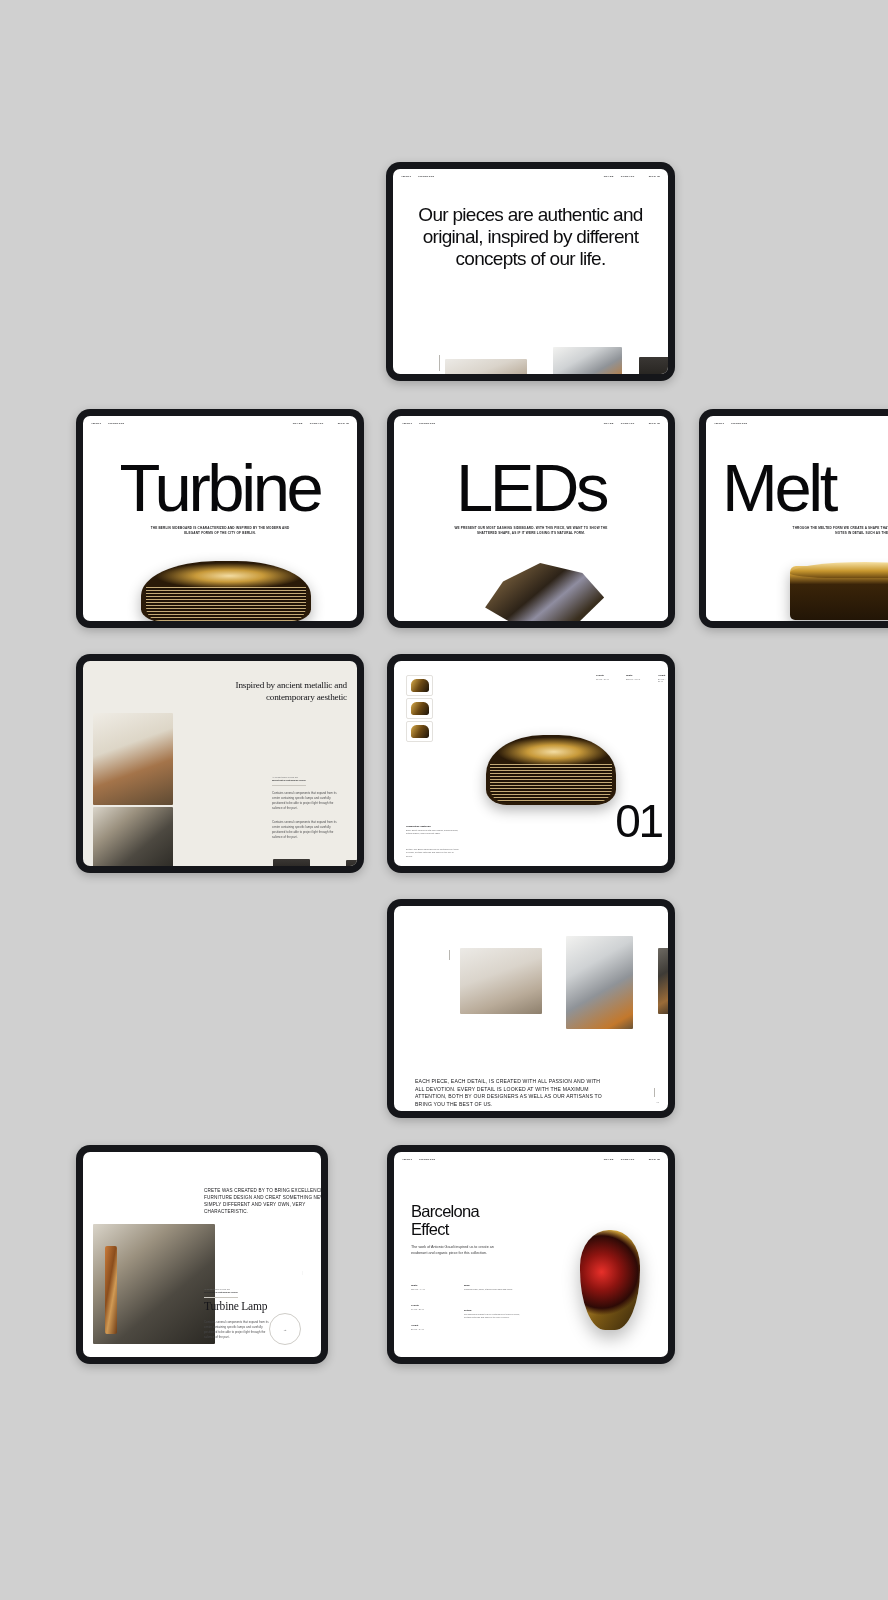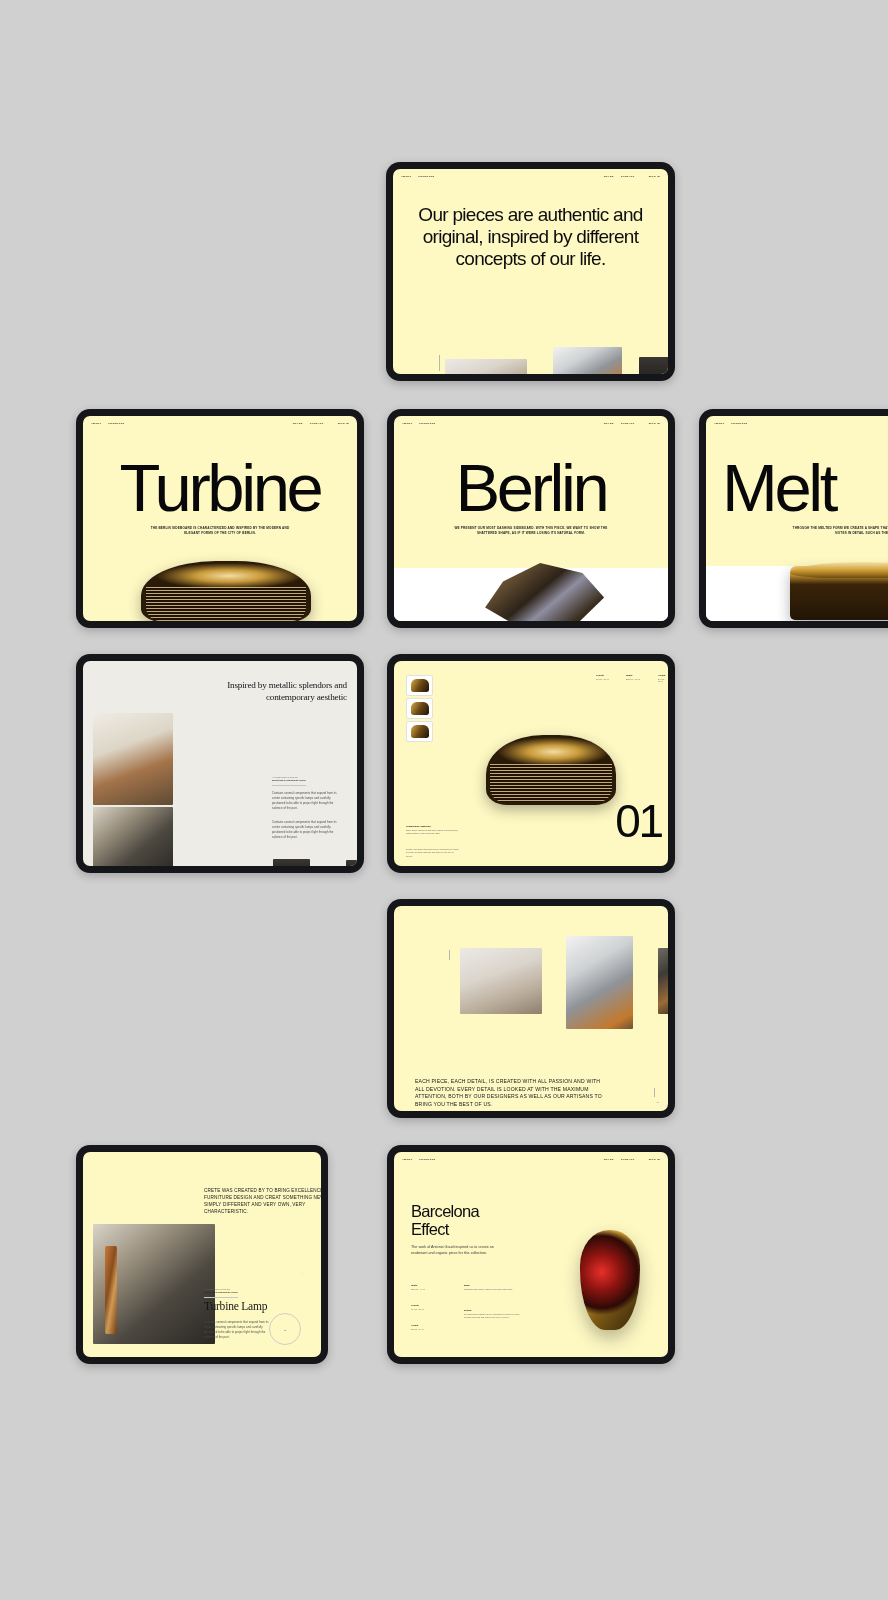--- a/index.html
+++ b/index.html
@@ -14,21 +14,21 @@
   
   .device {
     position: absolute;
     background: #15161a;
     border-radius: 14px;
     padding: 7px;
     box-shadow: 0 3px 10px rgba(0,0,0,.22);
   }
   .screen {
     width: 100%; height: 100%;
-    background: #fef9c3;
+    background: #ffffff;
     border-radius: 7px;
     overflow: hidden;
     position: relative;
   }
 
   
   .nav {
     position: absolute; top: 0; left: 0; right: 0;
     height: 14px;
     display: flex; align-items: center;
@@ -237,21 +237,21 @@
           <span>ABOUT</span>
           <span>PRODUCTS</span>
         </div>
         <div class="spacer"></div>
         <div class="grp">
           <span>TRADE</span>
           <span>CONTACT</span>
         </div>
         <span class="sign">SIGN IN</span>
       </div>
-      <div class="big-title">Berlin</div>
+      <div class="big-title">LEDs</div>
       <div class="sub-caps">WE PRESENT OUR MOST DASHING SIDEBOARD. WITH THIS PIECE, WE WANT TO SHOW THE SHATTERED SHAPE, AS IF IT WERE LOSING ITS NATURAL FORM.</div>
       <div class="band" style="left:0;top:152px;right:0;height:67px;background:#ffffff;"></div>
       <div class="prod gem" style="left:86px;top:144px;width:128px;height:72px;"></div>
     </div>
   </div>
 
   <div class="device" style="left:699px;top:409px;width:288px;height:219px;">
     <div class="screen">
       <div class="nav">
         <div class="grp">
@@ -263,21 +263,21 @@
       </div>
       <div class="big-title overflow">Melt</div>
       <div class="sub-caps left">THROUGH THE MELTED FORM WE CREATE A SHAPE THAT EXPRESSES EXPRESSION OF MOVEMENT, WITH NOTES IN DETAIL SUCH AS THE COLOR COMBINATION.</div>
       <div class="band" style="left:0;top:150px;right:0;height:69px;background:#ffffff;"></div>
       <div class="prod melt" style="left:84px;top:150px;width:150px;height:54px;"></div>
     </div>
   </div>
 
   <div class="device" style="left:76px;top:654px;width:288px;height:219px;">
     <div class="screen" style="background:#eeece6;">
-      <div class="serif-head" style="left:120px;right:10px;top:19px;font-size:9.2px;line-height:1.28;text-align:right;">Inspired by metallic splendors and contemporary aesthetic</div>
+      <div class="serif-head" style="left:120px;right:10px;top:19px;font-size:9.2px;line-height:1.28;text-align:right;">Inspired by ancient metallic and contemporary aesthetic</div>
 
       <div class="ph ph-console" style="left:10px;top:52px;width:80px;height:92px;"></div>
       <div class="ph ph-foyer" style="left:10px;top:146px;width:80px;height:66px;"></div>
 
       <div class="micro" style="left:189px;top:115px;width:40px;">An elegant fusion of gold and</div>
       <div class="micro" style="left:189px;top:118px;width:42px;font-weight:700;color:#2a2a2c;">sophisticated contemporary design</div>
       <div class="rule" style="left:189px;top:124px;width:34px;"></div>
 
       <div class="body-copy" style="left:189px;top:130px;width:72px;">Contains several components that expand from its center containing specific lamps and carefully positioned to be able to project light through the salience of the part.</div>
       <div class="body-copy" style="left:189px;top:159px;width:72px;">Contains several components that expand from its center containing specific lamps and carefully positioned to be able to project light through the salience of the part.</div>

